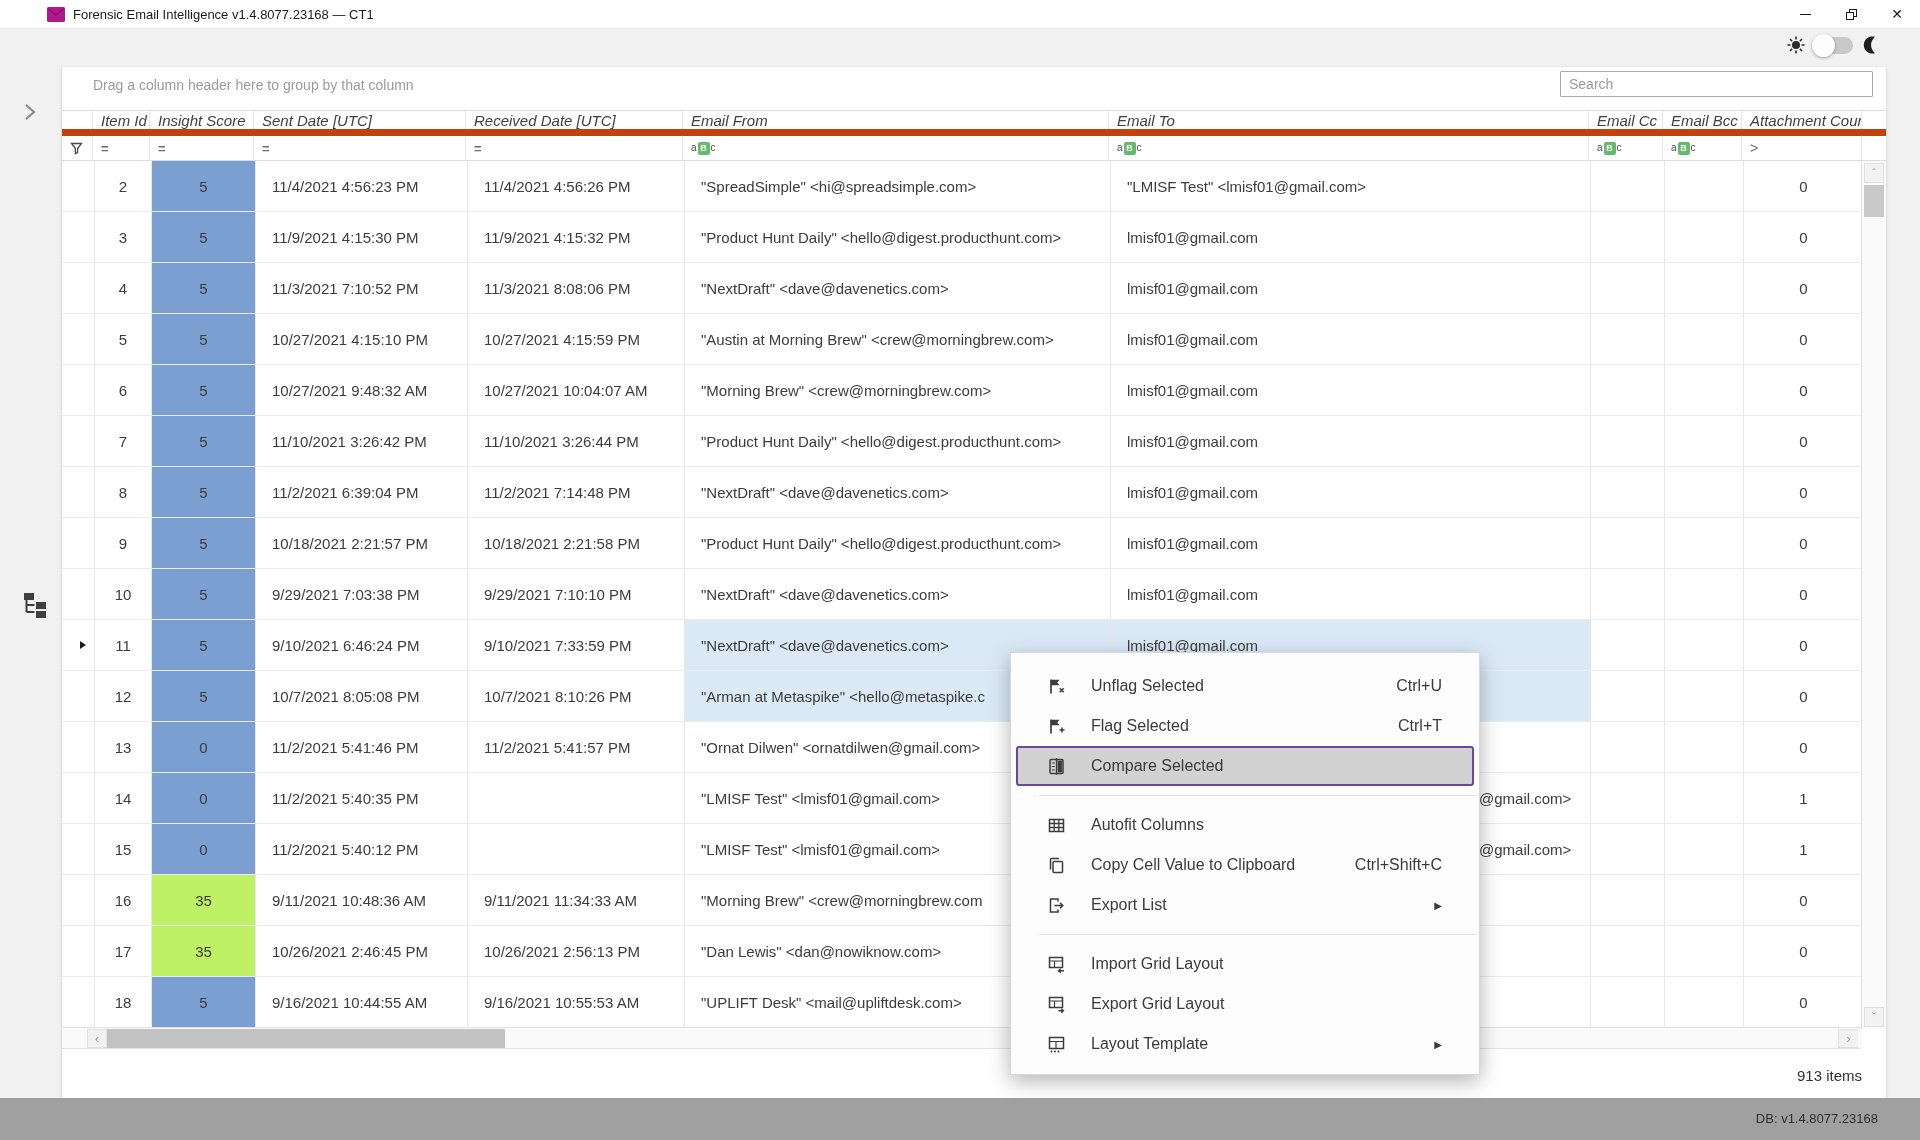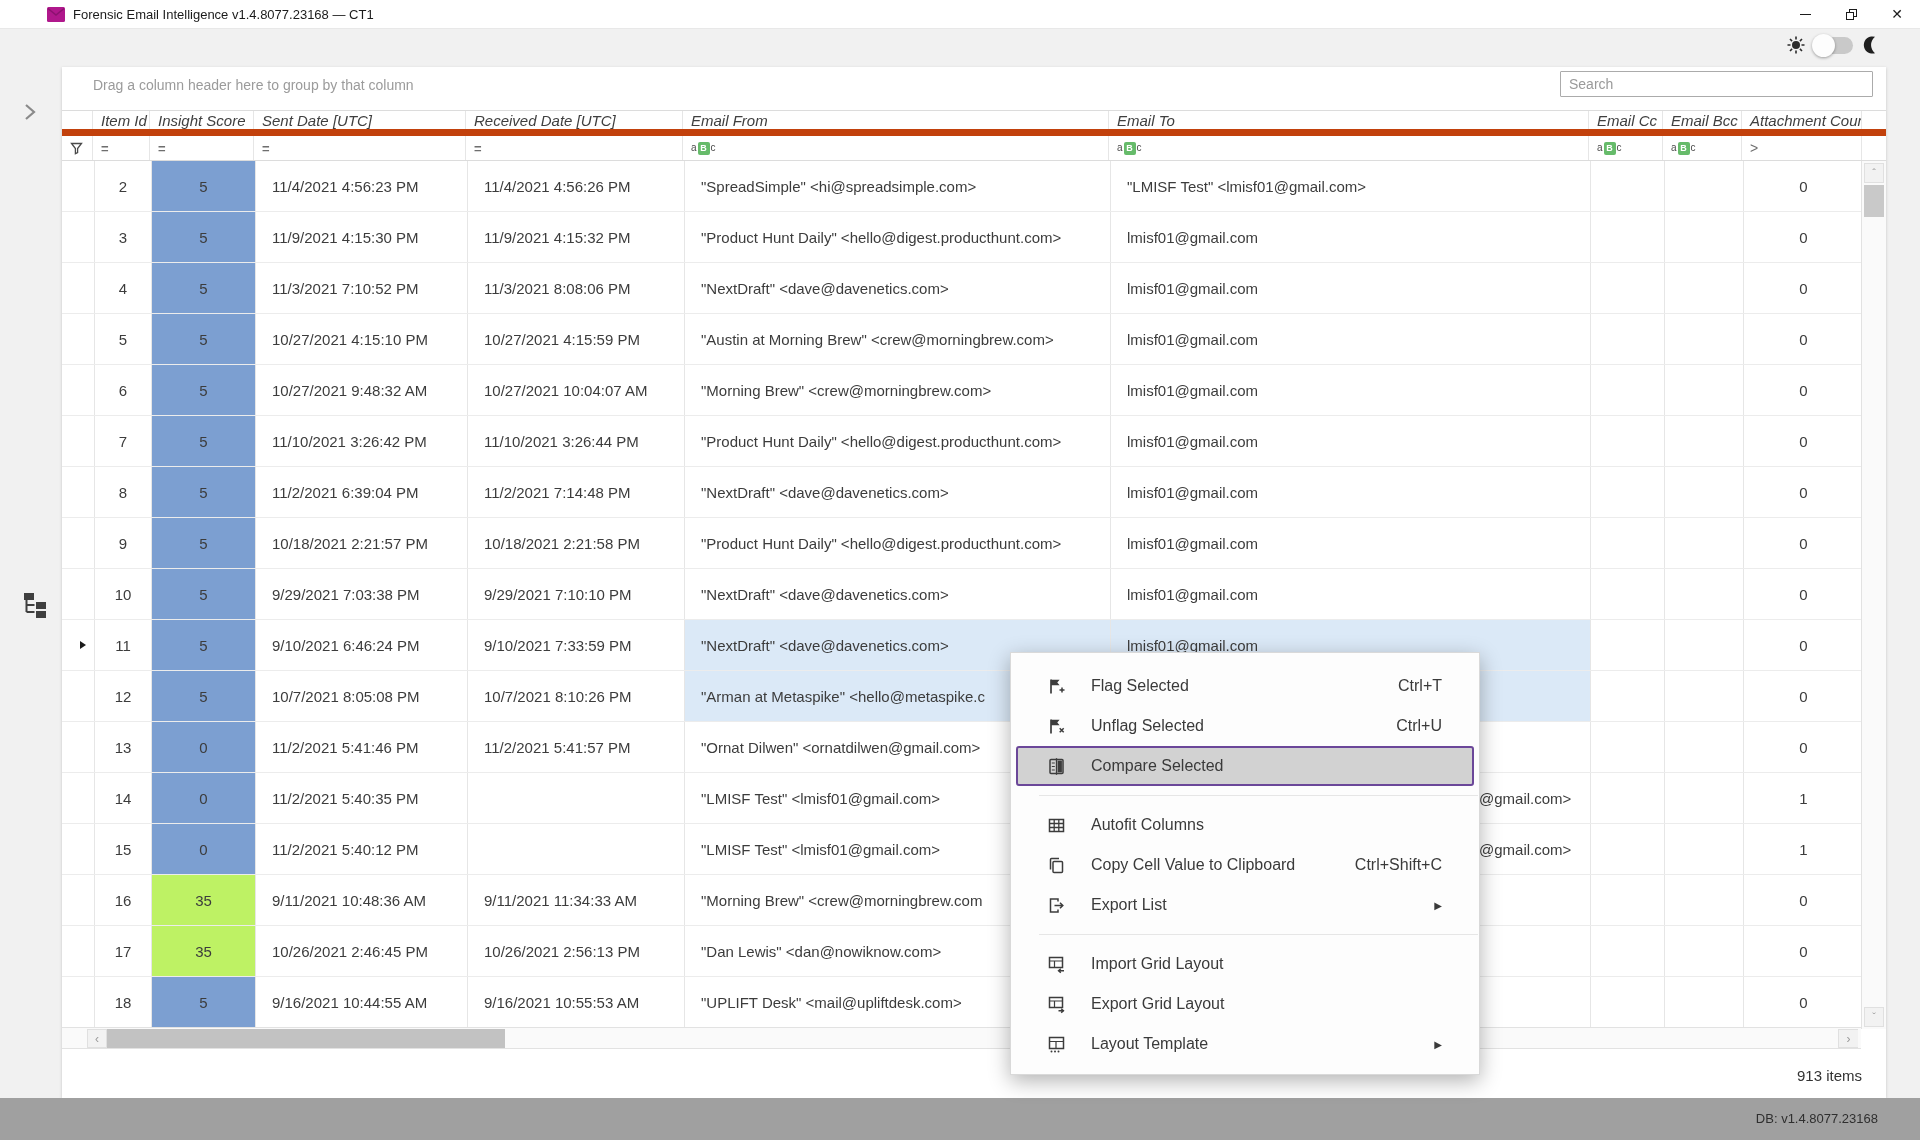--- a/index.html
+++ b/index.html
@@ -432,36 +432,36 @@
     <div class="db-version">DB: v1.4.8077.23168</div>
   </div>
 </div>
 
 <div class="ctx-menu" id="ctx-menu">
     <div class="mitem">
       <div class="micon">
         <svg width="19" height="19" viewBox="0 0 19 19">
           <path d="M4 2.5v14" stroke="#3c3c3c" stroke-width="1.7"></path>
           <path d="M4 2.8h8.6l-2.3 2.7 2.3 2.8H4z" fill="#3c3c3c"></path>
+          <path d="M12.7 11.2l4 4M16.7 11.2l-4 4" stroke="#3c3c3c" stroke-width="1.5"></path>
+        </svg>
+      </div>
+      <div class="mlabel">Unflag Selected</div>
+      <div class="mshortcut">Ctrl+U</div>
+    </div>
+    <div class="mitem">
+      <div class="micon">
+        <svg width="19" height="19" viewBox="0 0 19 19">
+          <path d="M4 2.5v14" stroke="#3c3c3c" stroke-width="1.7"></path>
+          <path d="M4 2.8h8.6l-2.3 2.7 2.3 2.8H4z" fill="#3c3c3c"></path>
           <path d="M12.5 13h5M15 10.5v5" stroke="#3c3c3c" stroke-width="1.5"></path>
         </svg>
       </div>
       <div class="mlabel">Flag Selected</div>
       <div class="mshortcut">Ctrl+T</div>
-    </div>
-    <div class="mitem">
-      <div class="micon">
-        <svg width="19" height="19" viewBox="0 0 19 19">
-          <path d="M4 2.5v14" stroke="#3c3c3c" stroke-width="1.7"></path>
-          <path d="M4 2.8h8.6l-2.3 2.7 2.3 2.8H4z" fill="#3c3c3c"></path>
-          <path d="M12.7 11.2l4 4M16.7 11.2l-4 4" stroke="#3c3c3c" stroke-width="1.5"></path>
-        </svg>
-      </div>
-      <div class="mlabel">Unflag Selected</div>
-      <div class="mshortcut">Ctrl+U</div>
     </div>
     <div class="mitem highlight">
       <div class="micon">
         <svg width="19" height="19" viewBox="0 0 19 19">
           <rect x="3" y="2.5" width="13" height="14" rx="1" fill="none" stroke="#3c3c3c" stroke-width="1.5"></rect>
           <path d="M9.5 1.2v16.6" stroke="#3c3c3c" stroke-width="1.3"></path>
           <rect x="10.6" y="3.6" width="4.3" height="11.8" fill="#3c3c3c"></rect>
           <path d="M4.8 6h3M4.8 9.5h3M4.8 13h3" stroke="#3c3c3c" stroke-width="1"></path>
         </svg>
       </div>

